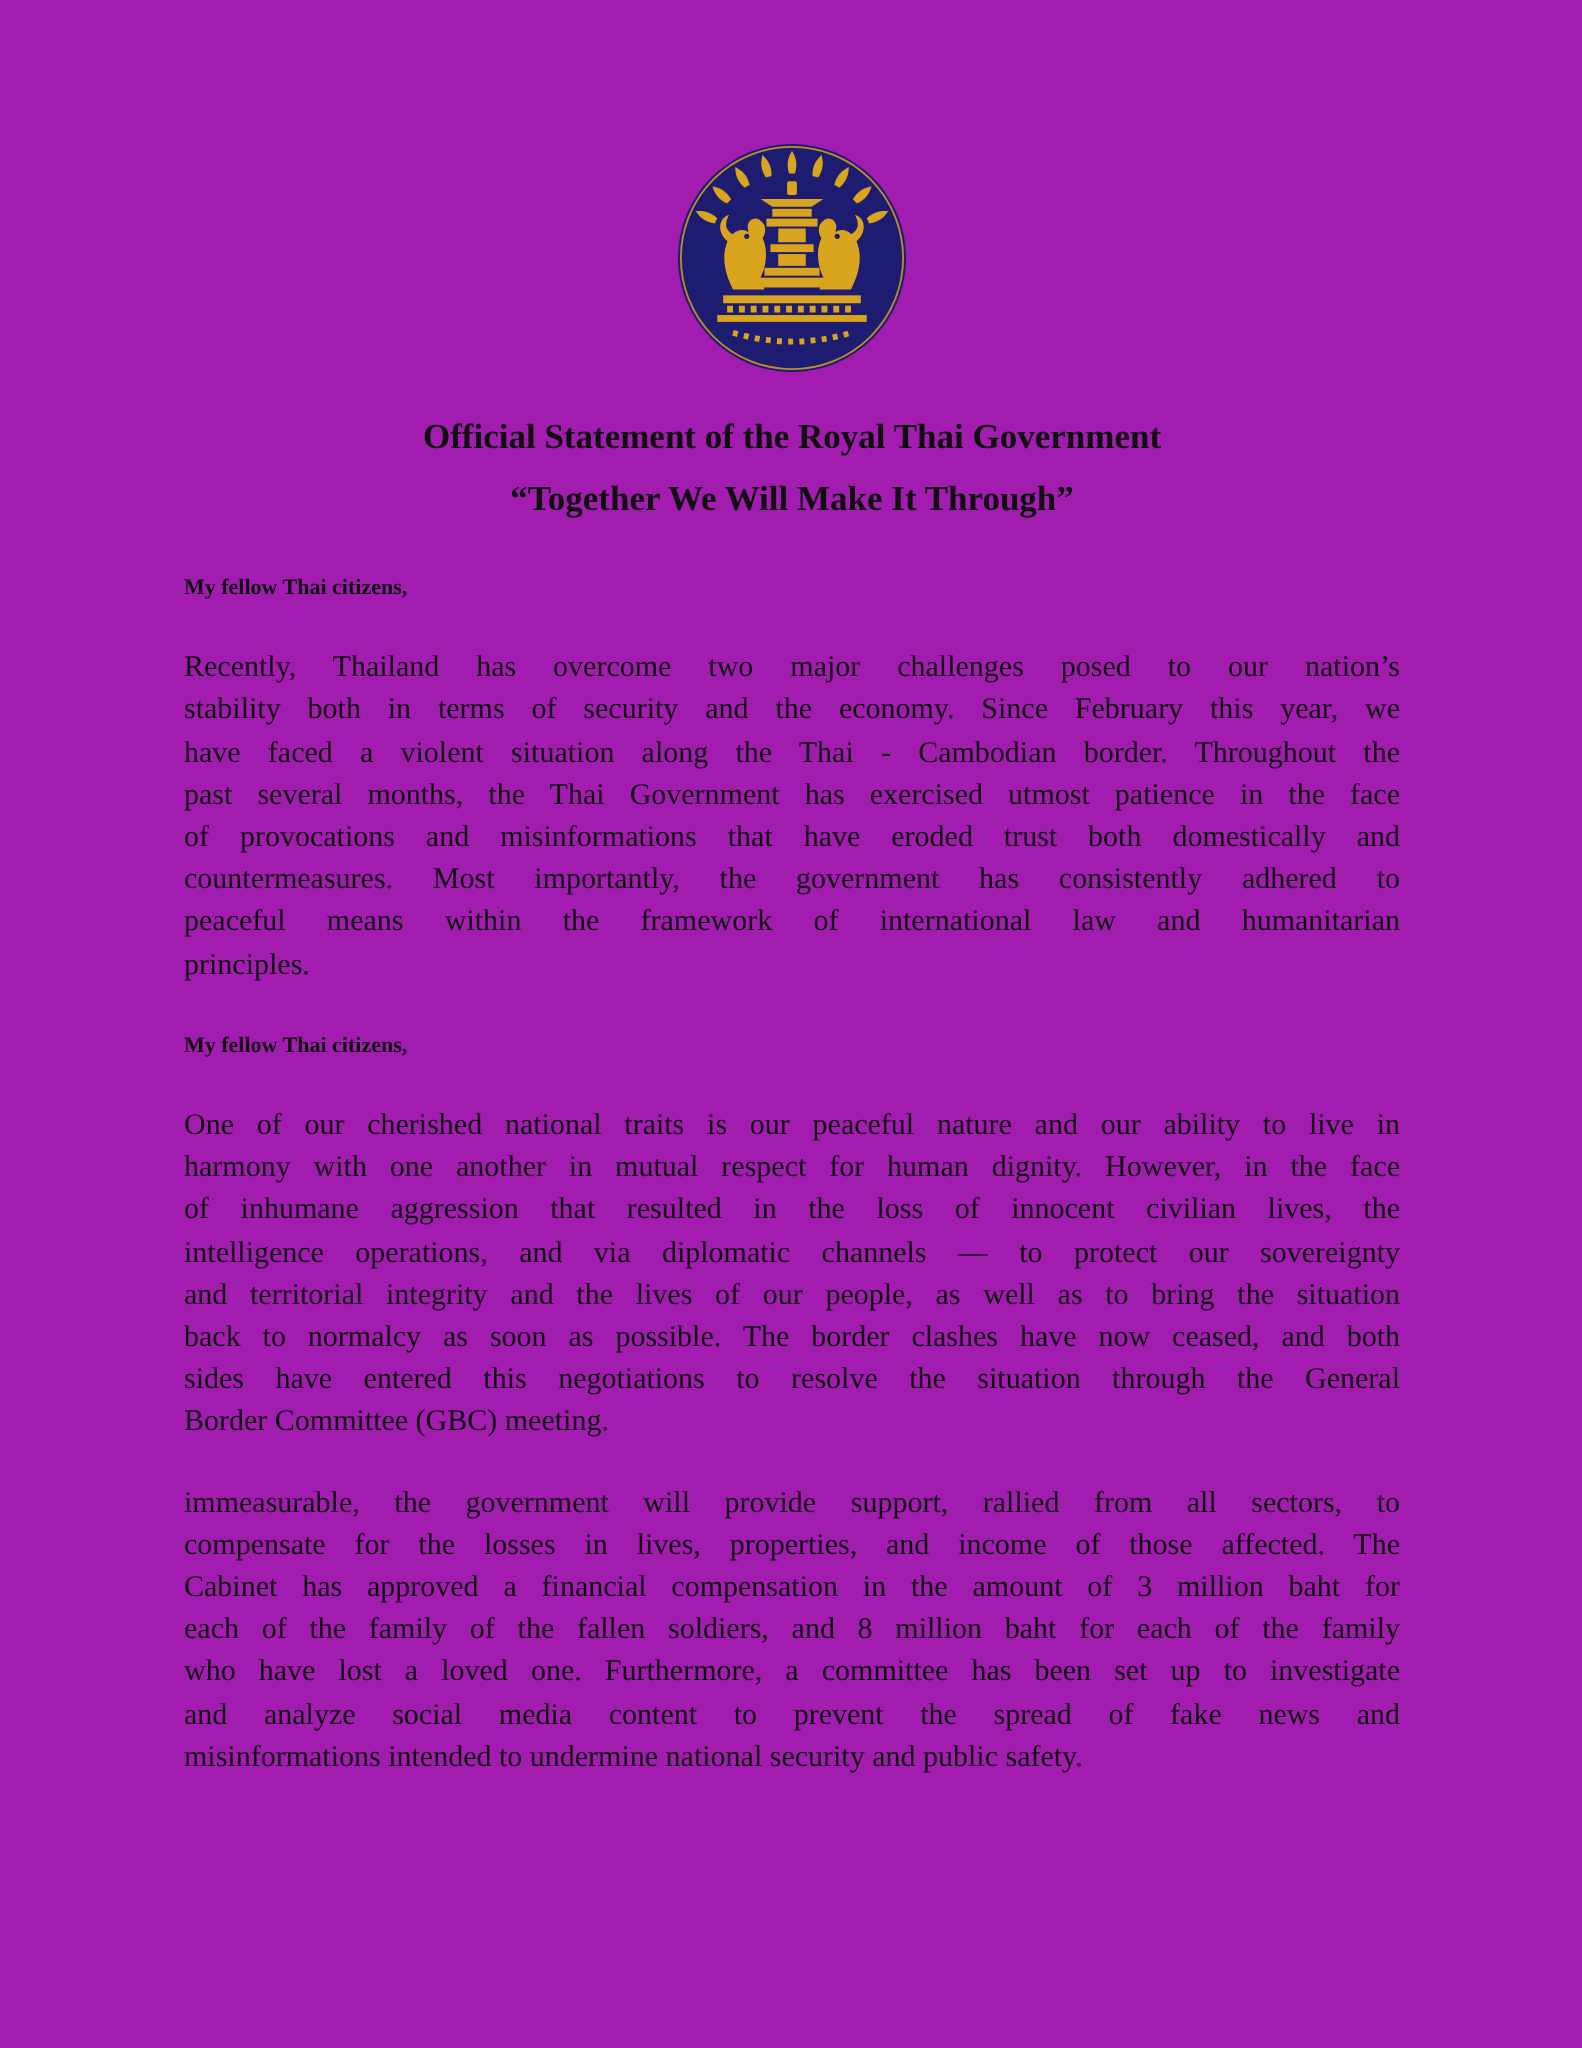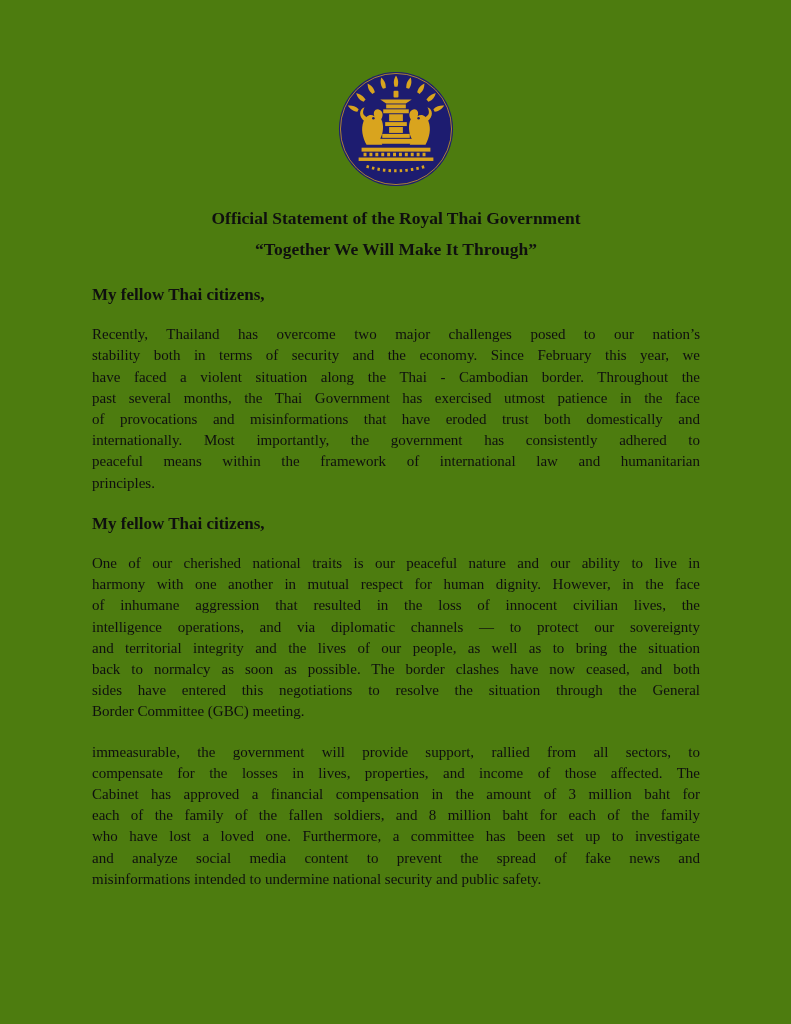--- a/index.html
+++ b/index.html
@@ -4,21 +4,21 @@
 <style>
   html, body {
     margin: 0;
     padding: 0;
     background: #ffffff;
   }
   .page {
     position: relative;
     width: 791px;
     height: 1024px;
-    background: #4d7c0f;
+    background: #a21caf;
     overflow: hidden;
     font-family: "Liberation Serif", "DejaVu Serif", serif;
     color: #0f0f0f;
     box-sizing: border-box;
     padding: 0 91px 0 92px;
   }
   .emblem {
     width: 118px;
     height: 118px;
     margin: 70px auto 0 auto;
@@ -29,21 +29,21 @@
     text-align: center;
   }
   .doc-title, .doc-subtitle {
     font-size: 17.5px;
     font-weight: bold;
     line-height: 31px;
     margin: 0;
   }
   .section-heading {
     margin: 19px 0 0 0;
-    font-size: 17px;
+    font-size: 11px;
     font-weight: bold;
     line-height: 21.2px;
   }
   .paragraph {
     margin: 19px 0 0 0;
     font-size: 15px;
     line-height: 21.2px;
   }
   .paragraph .line {
     text-align: justify;
@@ -129,21 +129,21 @@
   </div>
 
   <h3 class="section-heading">My fellow Thai citizens,</h3>
 
   <div class="paragraph">
       <div class="line">Recently, Thailand has overcome two major challenges posed to our nation’s</div>
       <div class="line">stability both in terms of security and the economy. Since February this year, we</div>
       <div class="line">have faced a violent situation along the Thai - Cambodian border. Throughout the</div>
       <div class="line">past several months, the Thai Government has exercised utmost patience in the face</div>
       <div class="line">of provocations and misinformations that have eroded trust both domestically and</div>
-      <div class="line">internationally. Most importantly, the government has consistently adhered to</div>
+      <div class="line">countermeasures. Most importantly, the government has consistently adhered to</div>
       <div class="line">peaceful means within the framework of international law and humanitarian</div>
       <div class="line last">principles.</div>
     </div>
 
   <h3 class="section-heading">My fellow Thai citizens,</h3>
 
   <div class="paragraph">
       <div class="line">One of our cherished national traits is our peaceful nature and our ability to live in</div>
       <div class="line">harmony with one another in mutual respect for human dignity. However, in the face</div>
       <div class="line">of inhumane aggression that resulted in the loss of innocent civilian lives, the</div>

